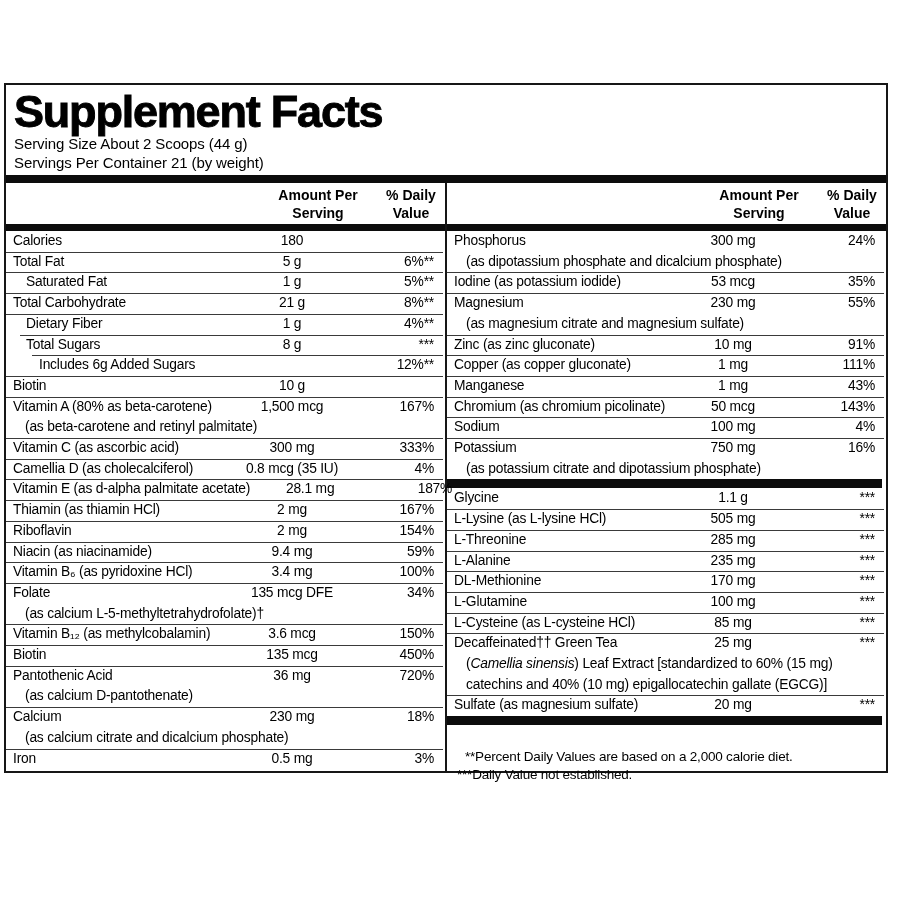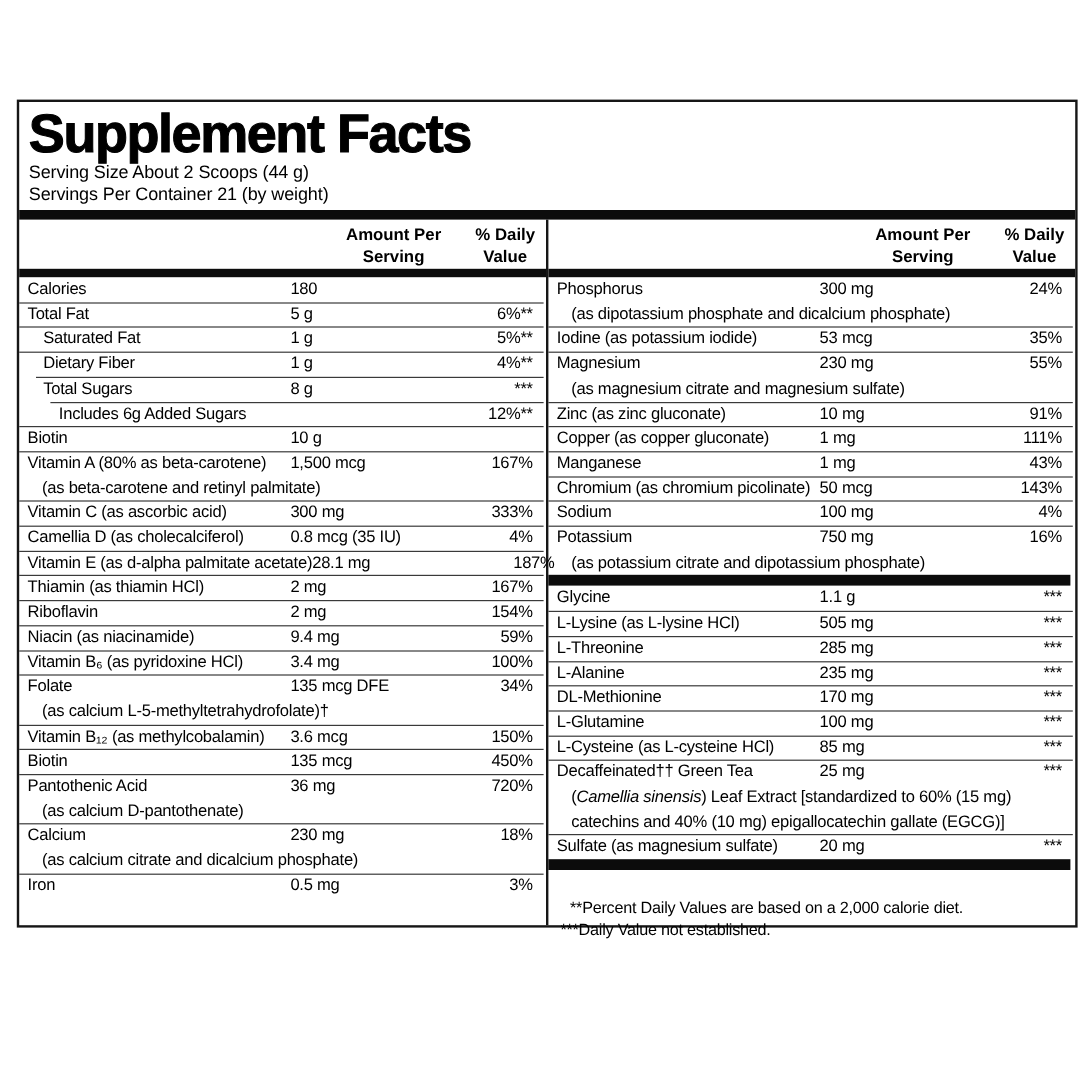--- a/index.html
+++ b/index.html
@@ -1,21 +1,21 @@
 <!DOCTYPE html>
 <html><head>
 <meta charset="utf-8">
 <style>
   html,body{margin:0;padding:0;}
   body{
     width:909px;height:909px;background:#ffffff;position:relative;
     font-family:"Liberation Sans","DejaVu Sans",sans-serif;color:#000;
   }
   .label{
-    position:absolute;left:14px;top:83px;width:884px;height:690px;
+    position:absolute;left:4px;top:83px;width:884px;height:690px;
     box-sizing:border-box;border:2px solid #161616;background:#fff;
     display:flex;flex-direction:column;
   }
   .head{padding:4px 8px 0 8px;}
   .title{
     margin:0;font-size:45px;line-height:45px;font-weight:700;
     letter-spacing:-1.2px;-webkit-text-stroke:0.9px #000;
   }
   .serving-line{font-size:15px;line-height:19px;letter-spacing:-0.1px;}
   .bar{background:#0c0c0c;flex:none;}
@@ -38,21 +38,21 @@
   .row{
     position:relative;padding:0 5px 0 7px;
     font-size:13.8px;line-height:20.7px;letter-spacing:-0.2px;
   }
   .row:not(.no-sep)::before{
     content:"";position:absolute;top:0;left:var(--sep,0px);right:2px;
     border-top:1.4px solid #3a3a3a;
   }
   .row-main{display:grid;grid-template-columns:1fr 120px 88px;}
   .cell{white-space:nowrap;}
-  .cell.amount{text-align:left;}
+  .cell.amount{text-align:center;}
   .cell.dv{text-align:right;padding-right:6px;}
   .row-sub{padding-left:12px;white-space:nowrap;}
   .footnotes{padding:3px 6px 0 6px;font-size:13.5px;line-height:17.5px;letter-spacing:-0.2px;}
   .footnote{white-space:nowrap;}
   .footnote.fn-0{padding-left:12px;margin-top:20px;}
   .footnote.fn-1{padding-left:4px;}
 </style>
 </head>
 <body>
 
@@ -95,20 +95,27 @@
           </div>
           <div class="row">
             <div class="row-main">
               <span class="cell name" style="padding-left: 13px;">Saturated Fat</span>
               <span class="cell amount">1 g</span>
               <span class="cell dv">5%**</span>
             </div>
           </div>
           <div class="row">
             <div class="row-main">
+              <span class="cell name">Total Carbohydrate</span>
+              <span class="cell amount">21 g</span>
+              <span class="cell dv">8%**</span>
+            </div>
+          </div>
+          <div class="row">
+            <div class="row-main">
               <span class="cell name" style="padding-left: 13px;">Dietary Fiber</span>
               <span class="cell amount">1 g</span>
               <span class="cell dv">4%**</span>
             </div>
           </div>
           <div class="row" style="--sep: 14px;">
             <div class="row-main">
               <span class="cell name" style="padding-left: 13px;">Total Sugars</span>
               <span class="cell amount">8 g</span>
               <span class="cell dv">***</span>

